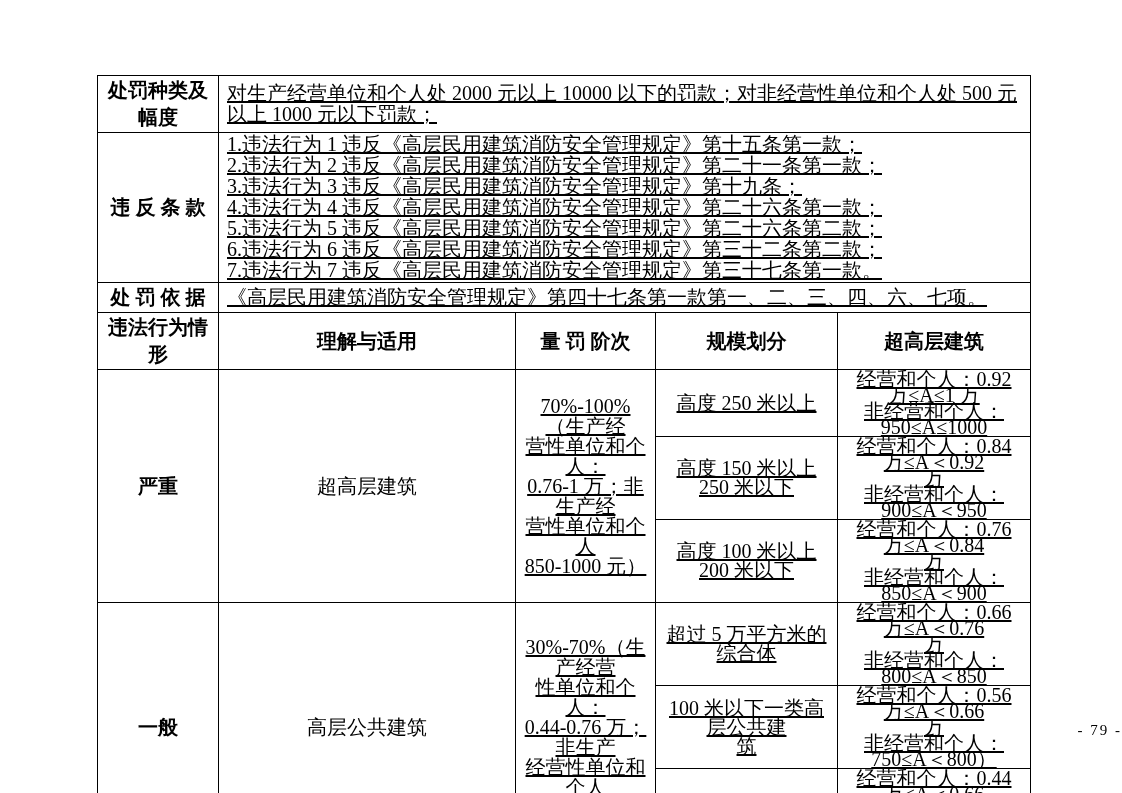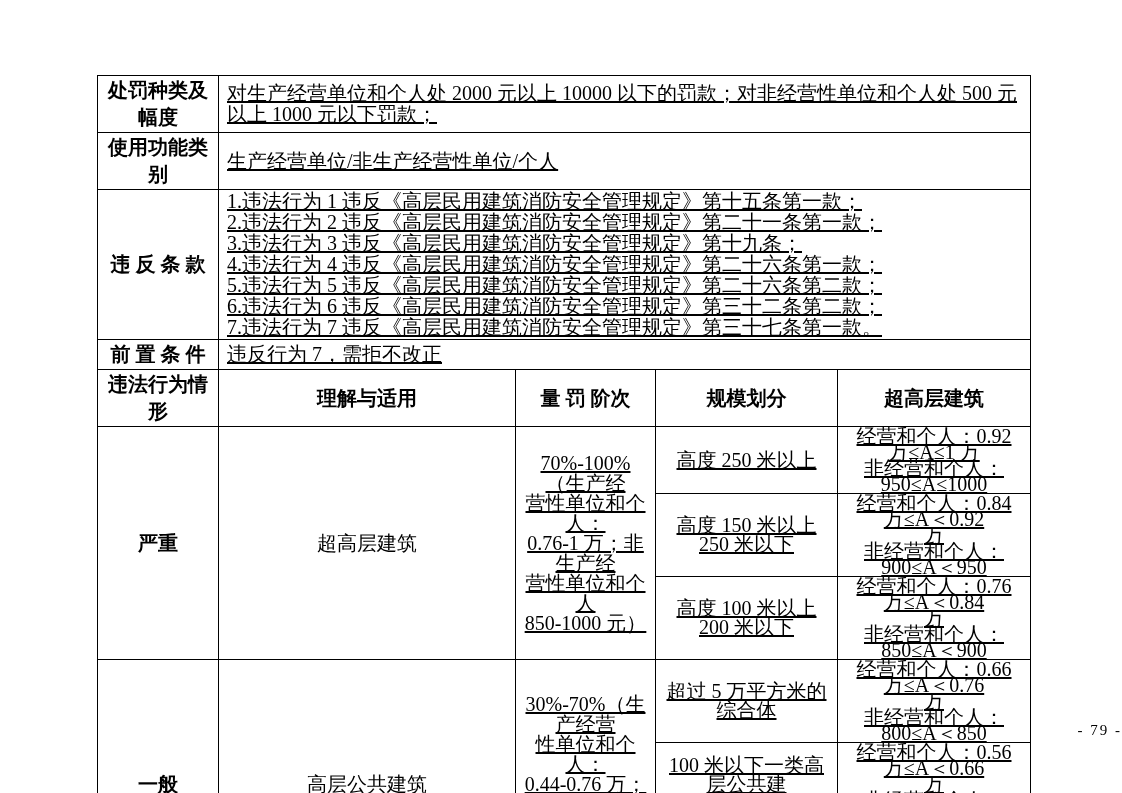--- a/index.html
+++ b/index.html
@@ -84,37 +84,33 @@
   <table class="t t1">
     <colgroup>
         <col style="width:121px">
         <col style="width:812px">
       </colgroup>
     <tbody>
         <tr style="height:28px">
       <td class="lab">处罚种类及幅度</td>
       <td class="con pre">对生产经营单位和个人处 2000 元以上 10000 以下的罚款；对非经营性单位和个人处 500 元以上 1000 元以下罚款；</td>
     </tr>
-    <tr style="height:28px">
-      <td class="lab">使用功能类别</td>
-      <td class="con pre">生产经营单位/非生产经营性单位/个人</td>
-    </tr>
     <tr style="height:148px">
       <td class="lab">违 反 条 款</td>
       <td class="con pre">1.违法行为 1 违反《高层民用建筑消防安全管理规定》第十五条第一款；
 2.违法行为 2 违反《高层民用建筑消防安全管理规定》第二十一条第一款；
 3.违法行为 3 违反《高层民用建筑消防安全管理规定》第十九条；
 4.违法行为 4 违反《高层民用建筑消防安全管理规定》第二十六条第一款；
 5.违法行为 5 违反《高层民用建筑消防安全管理规定》第二十六条第二款；
 6.违法行为 6 违反《高层民用建筑消防安全管理规定》第三十二条第二款；
 7.违法行为 7 违反《高层民用建筑消防安全管理规定》第三十七条第一款。</td>
     </tr>
     <tr style="height:29px">
-      <td class="lab">前 置 条 件</td>
-      <td class="con pre">违反行为 7，需拒不改正</td>
+      <td class="lab">处 罚 依 据</td>
+      <td class="con pre">《高层民用建筑消防安全管理规定》第四十七条第一款第一、二、三、四、六、七项。</td>
     </tr>
   </tbody>
     </table>
 
   <table class="t t2">
     <colgroup>
       <col style="width:121px">
         <col style="width:297px">
         <col style="width:140px">
         <col style="width:182px">

